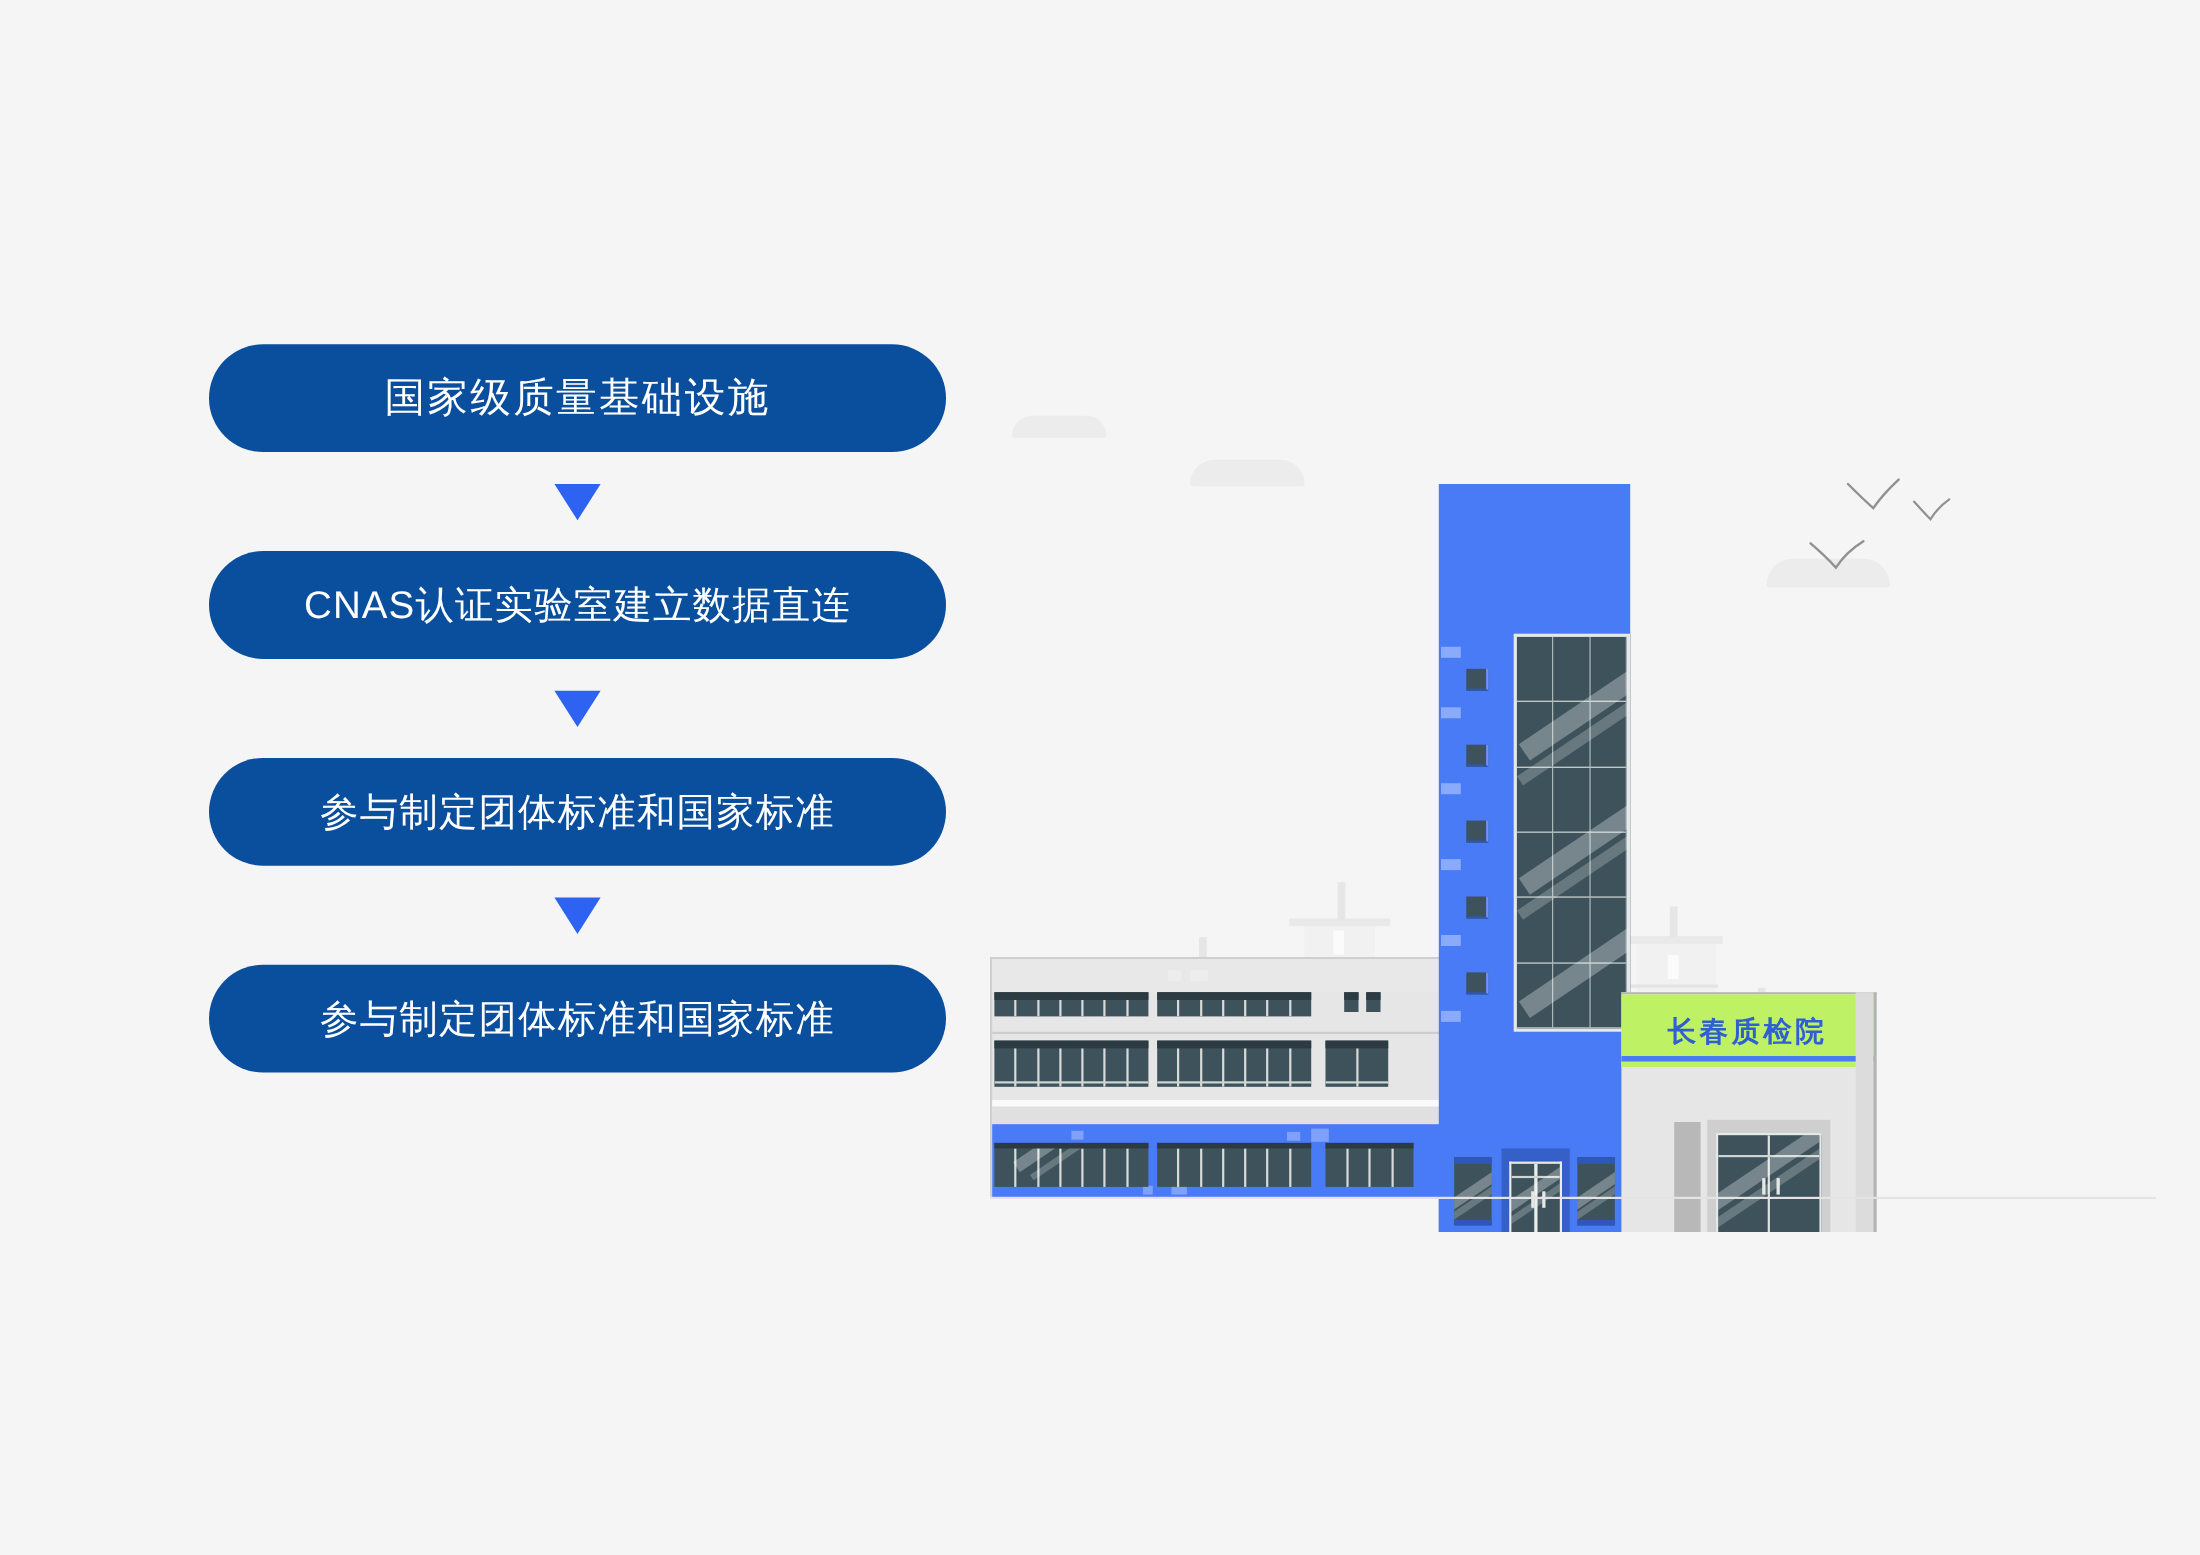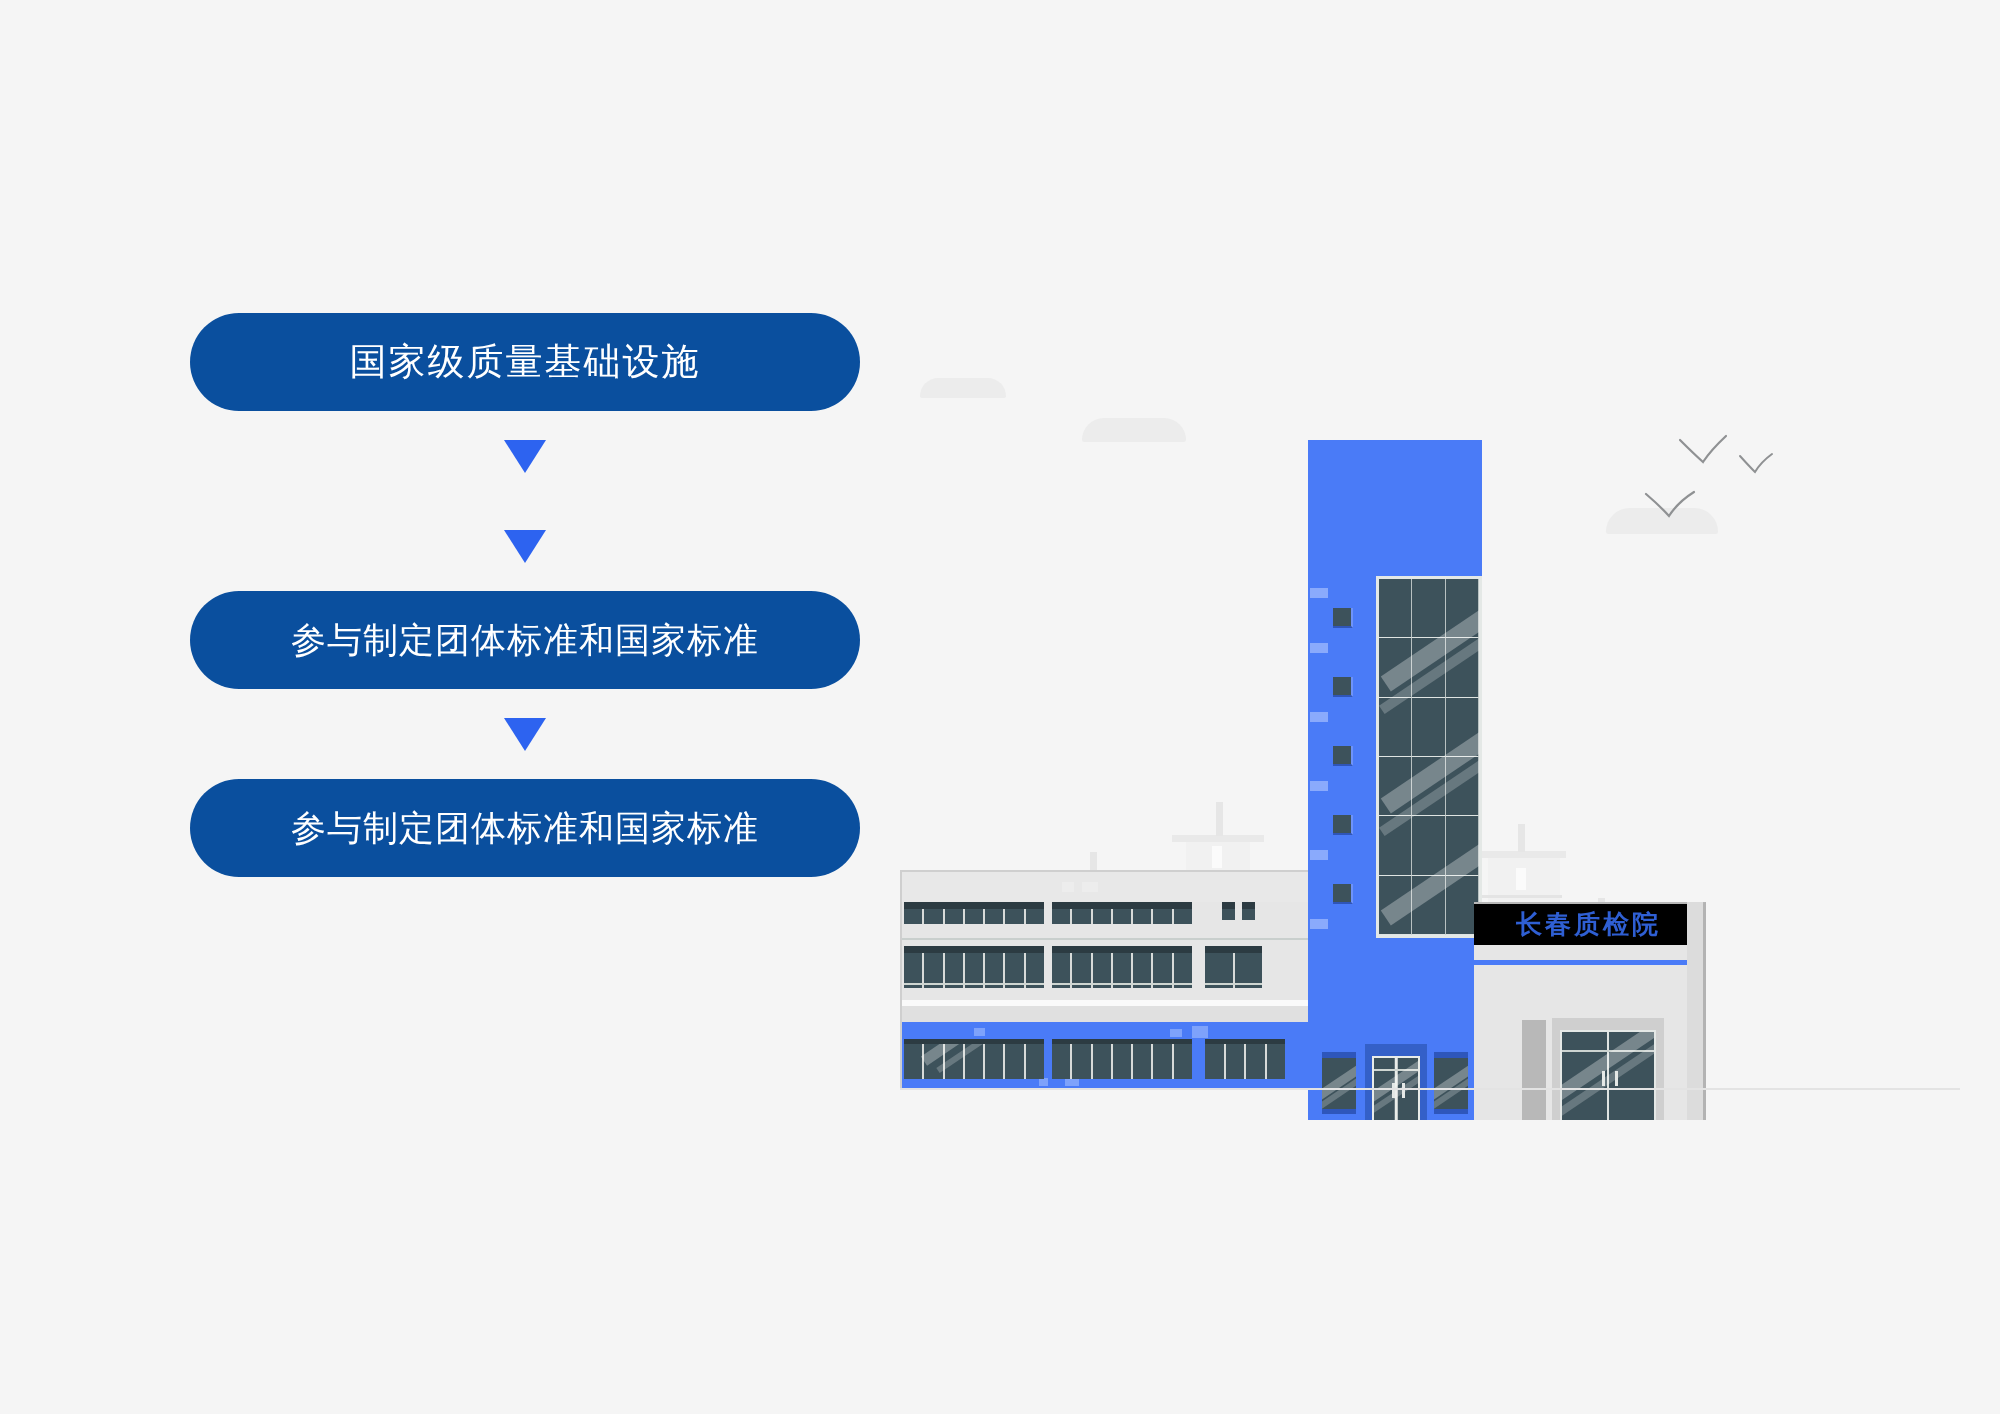--- a/index.html
+++ b/index.html
@@ -299,25 +299,25 @@
     bottom: 0;
     width: 232px;
     height: 218px;
     background: #e6e6e6;
     border-top: 2px solid #b7b7b7;
     border-right: 3px solid #b3b3b3;
   }
   #annex-sign {
     position: absolute;
     left: 0; right: 0; top: 0;
-    height: 41px;
+    height: 66px;
     display: flex;
     align-items: center;
     justify-content: center;
-    background: #000000;
+    background: #bef264;
   }
   #annex-sign span {
     color: #2f5fd3;
     font-size: 26px;
     font-weight: 700;
     letter-spacing: 3px;
   }
   #annex-rule {
     position: absolute;
     left: 0; right: 0;
@@ -395,20 +395,25 @@
     <div class="flow-step">
       <div class="pill">
         <span>国家级质量基础设施</span>
       </div>
     </div>
 
     <div class="arrow-wrap">
       <div class="arrow"></div>
     </div>
 
+    <div class="flow-step">
+      <div class="pill compact">
+        <span>CNAS认证实验室建立数据直连</span>
+      </div>
+    </div>
 
     <div class="arrow-wrap">
       <div class="arrow"></div>
     </div>
 
     <div class="flow-step">
       <div class="pill compact">
         <span>参与制定团体标准和国家标准</span>
       </div>
     </div>

